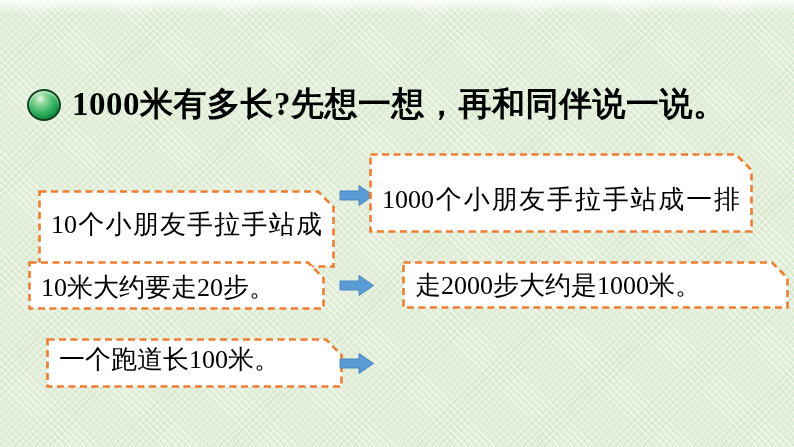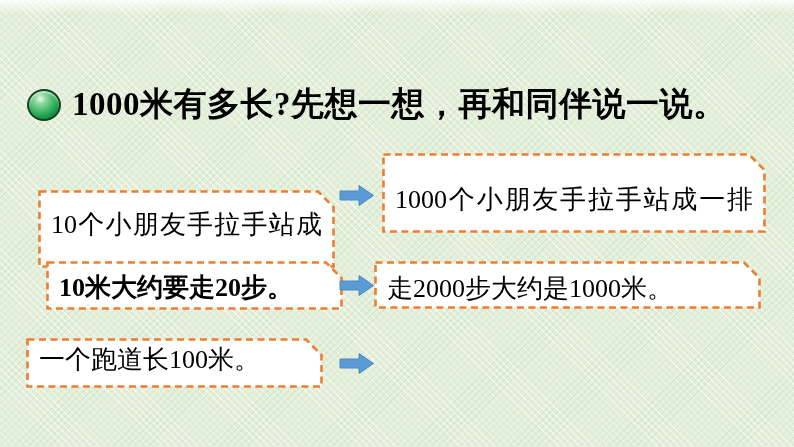--- a/index.html
+++ b/index.html
@@ -34,24 +34,24 @@
   .title-text{font-size:33px;font-weight:bold;letter-spacing:.5px;white-space:nowrap;}
   
   .snipbox{
     position:absolute;display:flex;flex-direction:column;justify-content:center;
     padding:2px 13px;
   }
   .box-line{position:relative;z-index:1;font-size:26px;line-height:37px;white-space:nowrap;}
   .fill-line{text-align:justify;text-align-last:justify;white-space:normal;}
   .box-border-svg{position:absolute;left:0;top:0;z-index:0;}
   #box-1l{left:38px;top:154px;width:297px;height:68px;margin-top:36px;}
-  #box-1r{left:382px;top:153px;width:384px;height:92px;}
-  #box-2l{left:46px;top:261px;width:297px;height:53px;font-weight:bold;}
-  #box-2r{left:374px;top:261px;width:387px;height:48px;justify-content:flex-end;}
-  #box-3l{left:26px;top:338px;width:297px;height:42px;}
+  #box-1r{left:369px;top:153px;width:384px;height:92px;}
+  #box-2l{left:28px;top:261px;width:297px;height:53px;}
+  #box-2r{left:402px;top:261px;width:387px;height:48px;}
+  #box-3l{left:46px;top:338px;width:297px;height:42px;}
   #box-3r{left:382px;top:339px;width:391px;height:50px;}
   
   .arrow{position:absolute;width:36px;height:23px;}
   .arrow polygon{fill:var(--arrow-fill);stroke:var(--arrow-stroke);stroke-width:1;stroke-linejoin:round;}
   #arrow-1{left:339px;top:184px;}
   #arrow-2{left:339px;top:274px;}
   #arrow-3{left:339px;top:352px;}
 </style>
 </head>
 <body>

